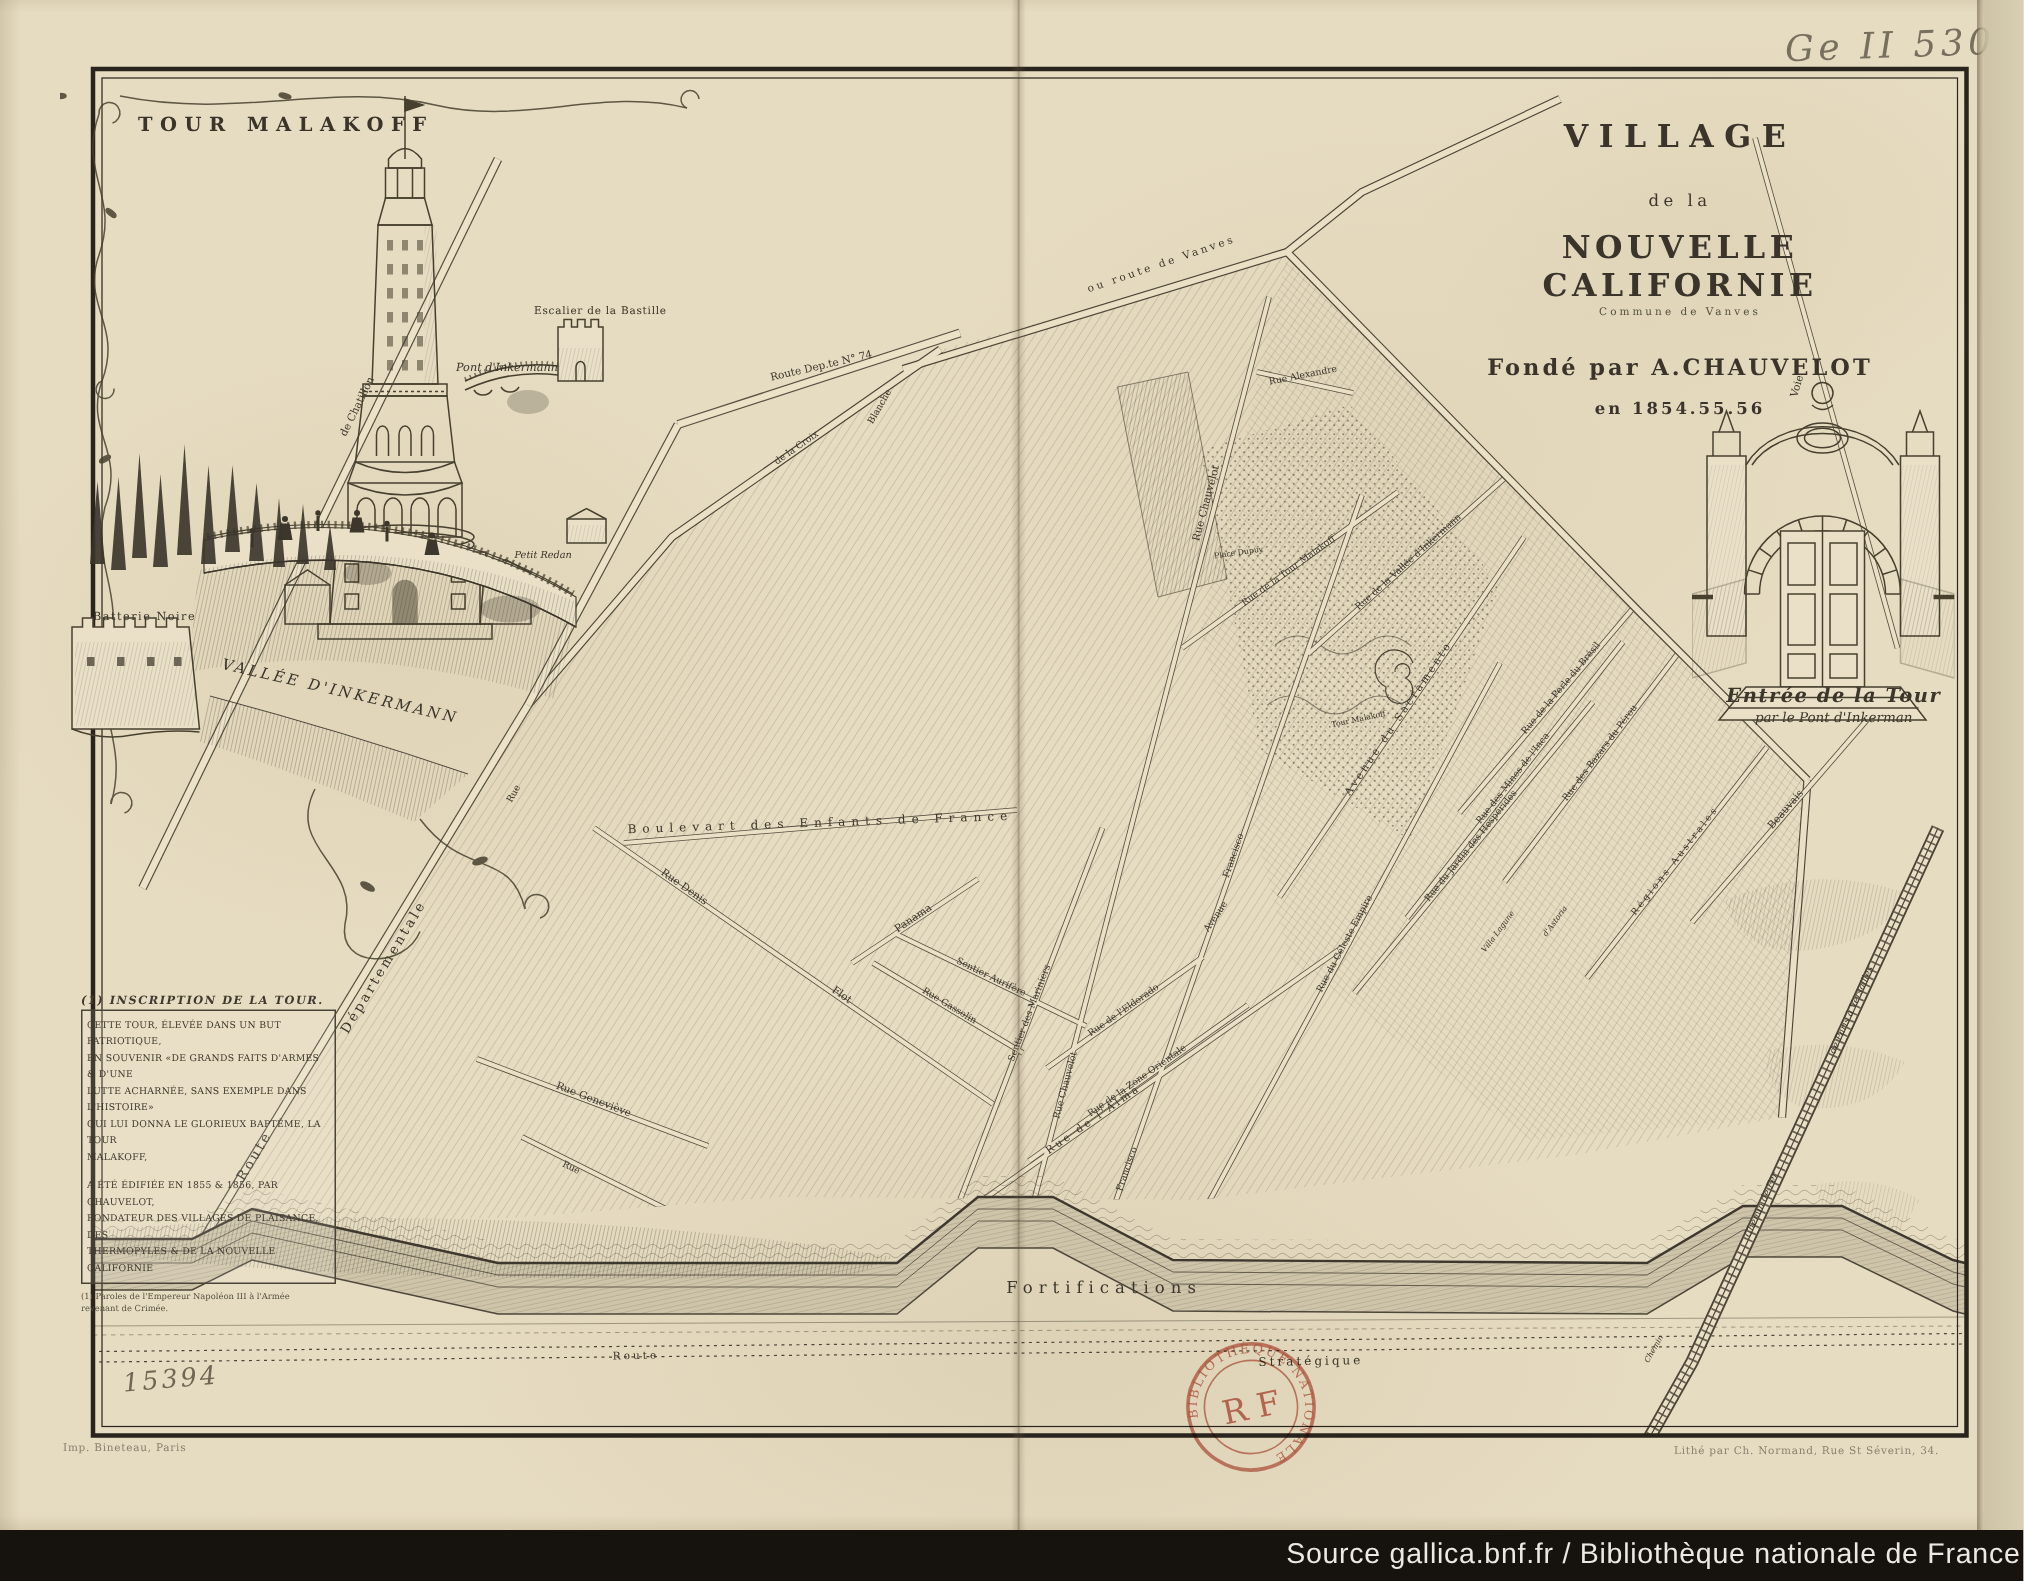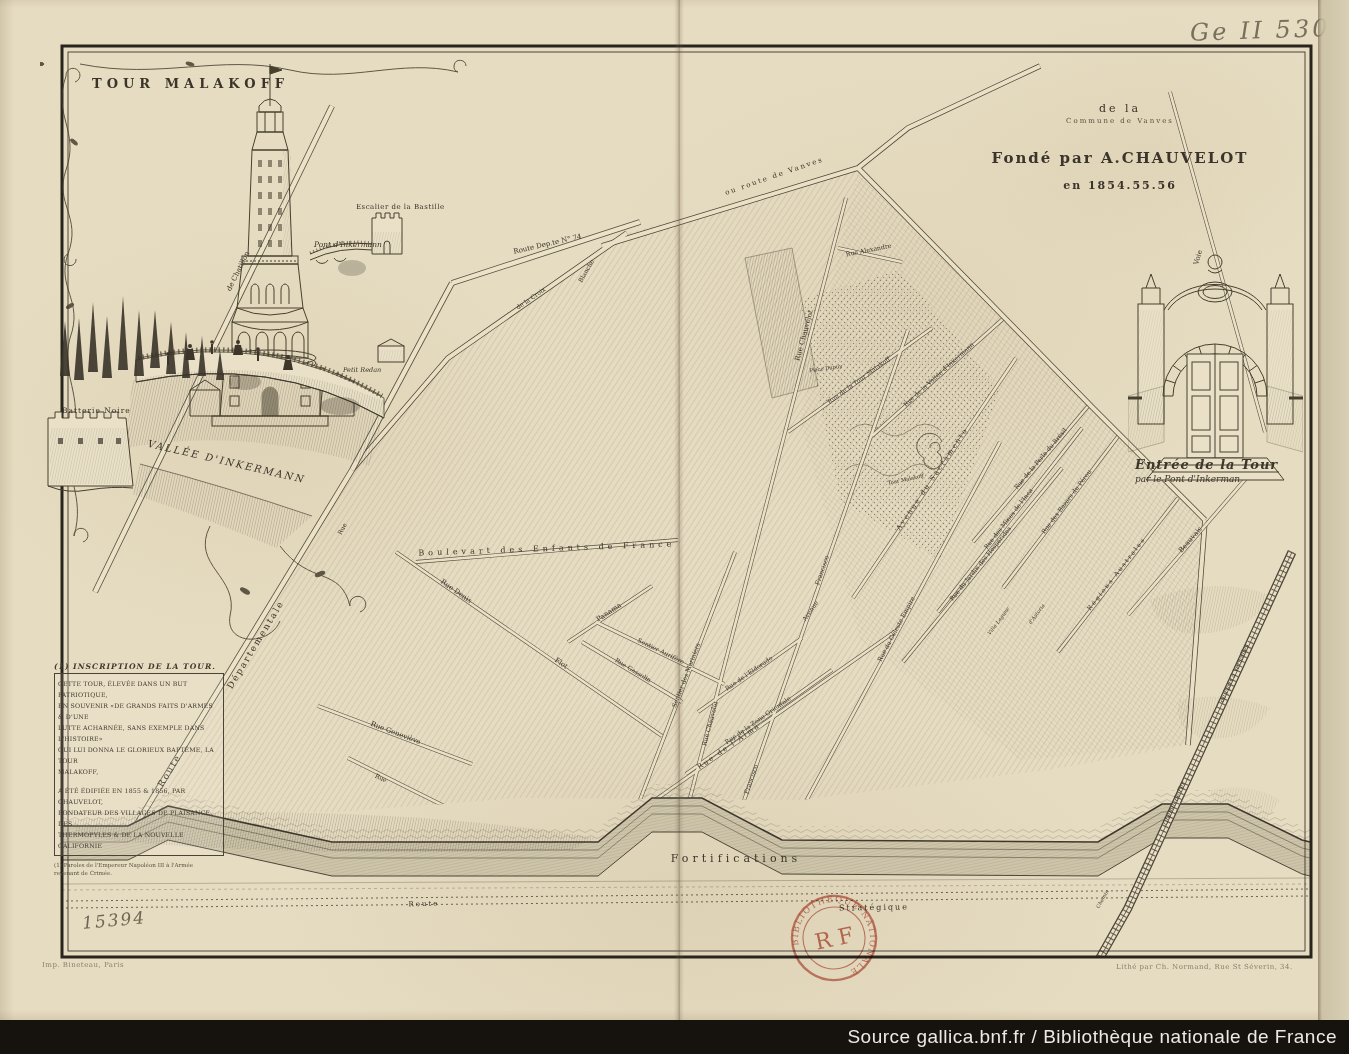--- a/index.html
+++ b/index.html
@@ -31,47 +31,47 @@
   #titleblock .t3{font-size:21px;font-weight:bold;letter-spacing:3px;margin-top:12px}
   #titleblock .t4{font-size:7px;letter-spacing:2px;margin-top:2px;color:#55503f}
   #titleblock .t5{font-size:15px;font-weight:bold;letter-spacing:2px;margin-top:24px}
   #titleblock .t6{font-size:11px;font-weight:bold;letter-spacing:2px;margin-top:12px}
   #titleblock .credit{display:inline-block;margin-top:14px;padding-top:5px;border-top:1px solid #6b6350;
      font-size:9px;letter-spacing:1px;color:#6b6350;min-width:200px}
   
   .viglabel{color:#3a342a;white-space:nowrap}
   #v-title{left:92px;top:76px;font-size:13px;font-weight:bold;letter-spacing:5px}
   #v-escalier{left:356px;top:203px;font-size:7px;letter-spacing:.5px}
-  #v-pont{left:314px;top:240px;font-size:7.5px;font-style:italic}
+  #v-pont{left:304px;top:240px;font-size:7.5px;font-style:italic}
   #v-redan{left:343px;top:366px;font-size:6.5px;font-style:italic}
   #v-batterie{left:62px;top:406px;font-size:7.5px;letter-spacing:1px}
   #v-vallee{left:146px;top:456px;font-size:10px;font-style:italic;letter-spacing:2px;transform:rotate(13deg)}
   
   #inscription{left:54px;top:662px;width:170px;color:#3f392e}
   #inscription .head{font-size:7.6px;font-style:italic;font-weight:bold;letter-spacing:1px;margin-bottom:2px}
   #inscription .box{border:1px solid #4a4436;padding:4px 3px;background:rgba(255,250,235,.12)}
   #inscription .ln{font-size:6.2px;line-height:11px;letter-spacing:.2px}
   #inscription .gap{margin-top:8px}
   #inscription .foot{font-size:5.6px;line-height:8px;margin-top:5px;color:#55503f}
   
-  #entree-cap{left:1135px;top:457px;width:175px;text-align:left}
+  #entree-cap{left:1135px;top:457px;width:175px;text-align:center}
   #entree-cap .c1{font-size:13px;font-style:italic;font-weight:bold;letter-spacing:1px}
   #entree-cap .c2{font-size:9px;font-style:italic;margin-top:2px}
   
   .imprint{font-size:7px;color:#8a8170;letter-spacing:.5px}
   #imp-l{left:42px;top:961px}
   #imp-r{left:1116px;top:963px}
   #handnum{left:82px;top:910px;font-style:italic;font-size:17px;color:#6f6654;
     letter-spacing:2px;transform:rotate(-5deg)}
   
   #stamp{left:786px;top:890px;mix-blend-mode:multiply;opacity:.88;transform:rotate(-12deg)}
   
   #sourcebar{left:0;top:1020px;width:1349px;height:34px;background:#16130f;
     font-family:"Liberation Sans",sans-serif;font-weight:300;color:#ece9e4;
-    font-size:19px;letter-spacing:.5px;text-align:right;line-height:34px;padding-right:12px;box-sizing:border-box}
+    font-size:19px;letter-spacing:.5px;text-align:right;line-height:34px;padding-right:2px;box-sizing:border-box}
   
   svg text{font-family:"DejaVu Serif",serif;fill:#3b352a;text-anchor:middle}
   .ml{font-size:8px}.s5{font-size:5.2px}.s6{font-size:6.2px}.s7{font-size:7px}
   .s9{font-size:9px}.s11{font-size:11px}
   .it{font-style:italic}.lsp2{letter-spacing:2px}.lsp4{letter-spacing:4px}
   .case{stroke:#564e3f;stroke-width:3.8;fill:none}
   .rfill{stroke:#e9e0c6;stroke-width:2.7;fill:none}
   .bcase{stroke:#4d4536;stroke-width:5.5;fill:none}
   .bfill{stroke:#e9e0c6;stroke-width:4;fill:none}
   .mcase{stroke:#564e3f;stroke-width:6;fill:none}
@@ -510,21 +510,23 @@
       <path d="M161,152 h14" stroke-width="3"></path>
     <polygon points="36,212 139,212 156,234 18,234" fill="#e9e0c7"></polygon>
     <line x1="30" y1="219" x2="145" y2="219"></line>
       <line x1="24" y1="226" x2="151" y2="226"></line>
   </g>
 </svg>
 
 <div class="abs" id="shelfmark">Ge II 5307</div>
 
 <div class="abs" id="titleblock">
+  <div class="t1">VILLAGE</div>
   <div class="t2">de la</div>
+  <div class="t3">NOUVELLE CALIFORNIE</div>
   <div class="t4">Commune de Vanves</div>
   <div class="t5">Fondé par A.CHAUVELOT</div>
   <div class="t6">en 1854.55.56</div>
 </div>
 
 <div class="abs viglabel" id="v-title">TOUR MALAKOFF</div>
 <div class="abs viglabel" id="v-escalier">Escalier de la Bastille</div>
 <div class="abs viglabel" id="v-pont">Pont d'Inkermann</div>
 <div class="abs viglabel" id="v-redan">Petit Redan</div>
 <div class="abs viglabel" id="v-batterie">Batterie Noire</div>

